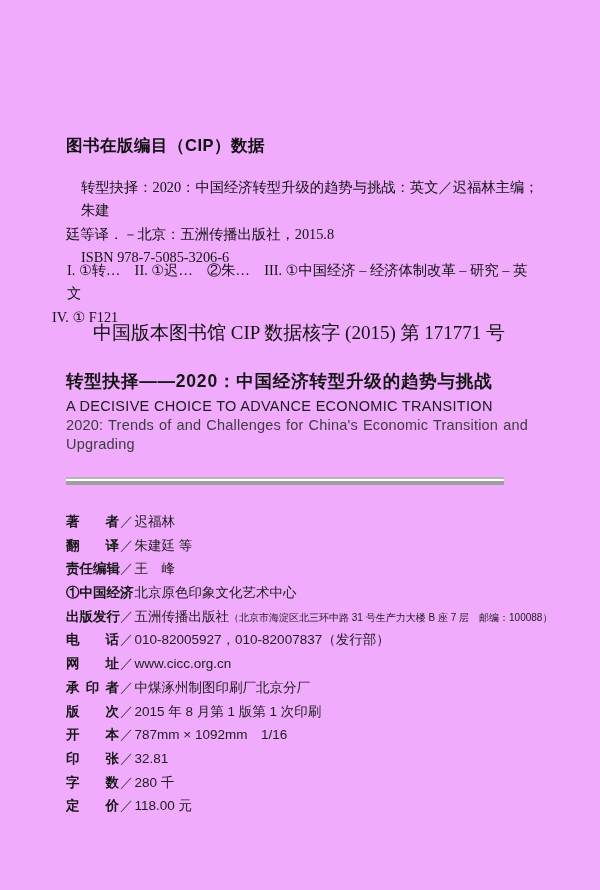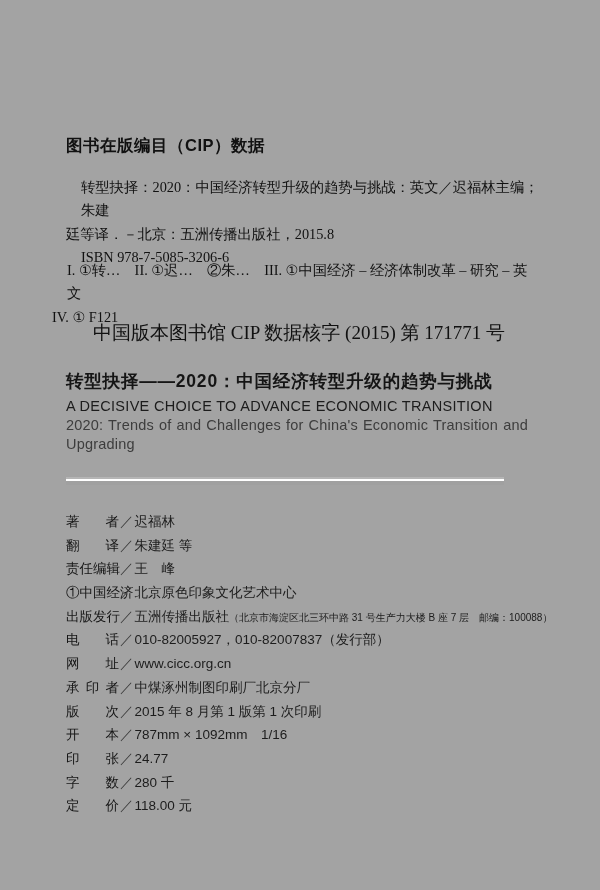--- a/index.html
+++ b/index.html
@@ -1,20 +1,20 @@
 <!DOCTYPE html>
 <html><head>
 <meta charset="utf-8">
 <style>
   html, body { margin: 0; padding: 0; background: #ffffff; }
   .page {
     position: relative;
     width: 600px;
     height: 890px;
-    background: #a3a3a3;
+    background: #f0abfc;
     font-family: "Liberation Sans", sans-serif;
     color: #1a1a1a;
     overflow: hidden;
   }
 
   
   .cip-heading {
     position: absolute;
     left: 66px; top: 135px;
     font-size: 16.5px;
@@ -98,21 +98,21 @@
     color: #1a1a1a;
   }
   .crow {
     height: 23.7px;
     line-height: 23.7px;
     white-space: nowrap;
   }
   .lab {
     display: inline-block;
     width: 53px;
-    font-weight: normal;
+    font-weight: bold;
     text-align: justify;
     text-align-last: justify;
     vertical-align: top;
     color: #161616;
   }
   .slash {
     display: inline-block;
     margin: 0 1px;
     font-weight: normal;
     color: #333333;
@@ -171,20 +171,20 @@
       <div class="crow"><span class="lab">电话</span><span class="slash">／</span><span class="val">010-82005927，010-82007837（发行部）</span></div>
 
       <div class="crow"><span class="lab">网址</span><span class="slash">／</span><span class="val">www.cicc.org.cn</span></div>
 
       <div class="crow"><span class="lab">承印者</span><span class="slash">／</span><span class="val">中煤涿州制图印刷厂北京分厂</span></div>
 
       <div class="crow"><span class="lab">版次</span><span class="slash">／</span><span class="val">2015 年 8 月第 1 版第 1 次印刷</span></div>
 
       <div class="crow"><span class="lab">开本</span><span class="slash">／</span><span class="val">787mm × 1092mm　1/16</span></div>
 
-      <div class="crow"><span class="lab">印张</span><span class="slash">／</span><span class="val">24.77</span></div>
+      <div class="crow"><span class="lab">印张</span><span class="slash">／</span><span class="val">32.81</span></div>
 
       <div class="crow"><span class="lab">字数</span><span class="slash">／</span><span class="val">280 千</span></div>
 
       <div class="crow"><span class="lab">定价</span><span class="slash">／</span><span class="val">118.00 元</span></div>
     </div>
 
 </div>
 
 </body></html>

